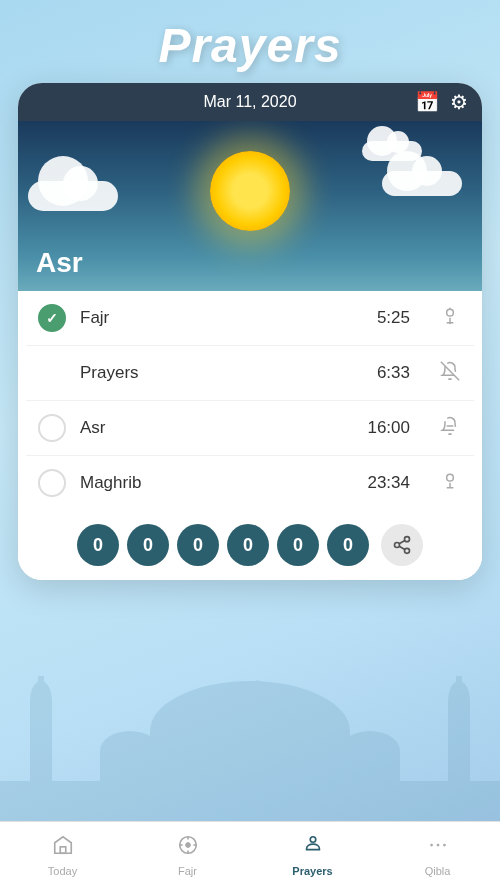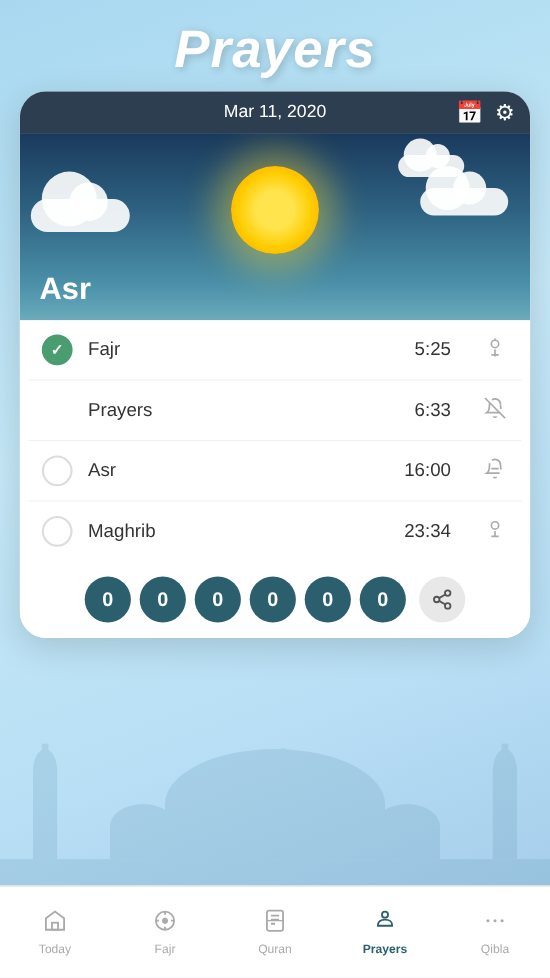--- a/index.html
+++ b/index.html
@@ -243,21 +243,21 @@
     }
 
     
     .bottom-nav {
       position: absolute;
       bottom: 0;
       left: 0;
       right: 0;
       background: white;
       display: flex;
-      height: 84px;
+      height: 68px;
       border-top: 1px solid #e0e0e0;
     }
     .nav-item {
       flex: 1;
       display: flex;
       flex-direction: column;
       align-items: center;
       justify-content: center;
       gap: 3px;
       cursor: pointer;
@@ -432,32 +432,20 @@
         <line x1="12" y1="3" x2="12" y2="6"></line>
         <line x1="12" y1="18" x2="12" y2="21"></line>
         <line x1="3" y1="12" x2="6" y2="12"></line>
         <line x1="18" y1="12" x2="21" y2="12"></line>
         <path d="M12 10l2 2-2 2-2-2z" fill="#aaa"></path>
       </svg>
     </span>
     <span class="nav-label">Fajr</span>
   </div>
 
-  <div class="nav-item">
-    <span class="nav-icon">
-      <svg width="22" height="22" viewBox="0 0 24 24" fill="none" stroke="#aaa" stroke-width="1.8">
-        <rect x="4" y="2" width="16" height="20" rx="2"></rect>
-        <line x1="8" y1="7" x2="16" y2="7"></line>
-        <line x1="8" y1="11" x2="16" y2="11"></line>
-        <line x1="8" y1="15" x2="12" y2="15"></line>
-        <path d="M4 12h16" stroke="#aaa" stroke-width="1.2"></path>
-      </svg>
-    </span>
-    <span class="nav-label">Quran</span>
-  </div>
 
   <div class="nav-item">
     <span class="nav-icon active">
       <svg width="22" height="22" viewBox="0 0 24 24" fill="none" stroke="#2c5f6e" stroke-width="1.8">
         <circle cx="12" cy="6" r="3"></circle>
         <path d="M12 11c-4 0-7 2-7 5v1h14v-1c0-3-3-5-7-5z"></path>
       </svg>
     </span>
     <span class="nav-label active">Prayers</span>
   </div>

